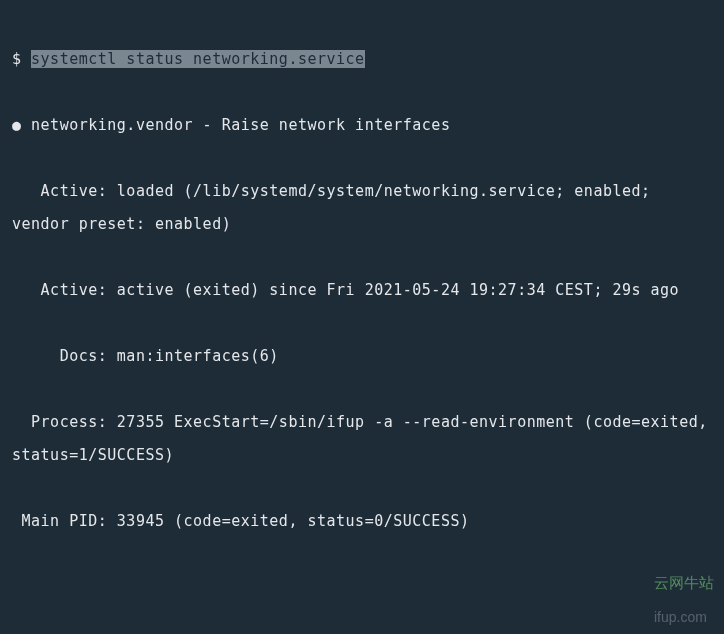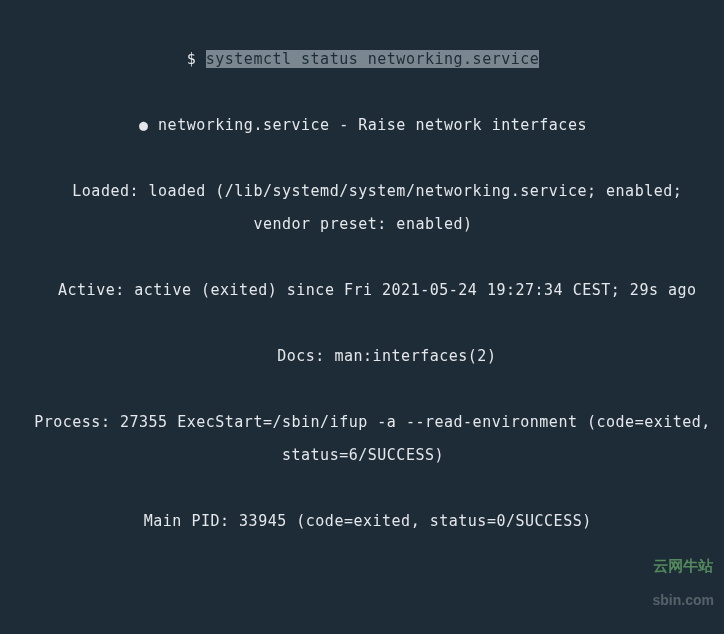--- a/index.html
+++ b/index.html
@@ -15,65 +15,64 @@
   .terminal {
     width: 724px;
     height: 634px;
     box-sizing: border-box;
     padding: 10px 10px 10px 12px;
     white-space: pre-wrap;
     word-wrap: break-word;
     position: relative;
     overflow: hidden;
     letter-spacing: 0.5px;
-    text-align: center;
   }
   .prompt {
     color: #e5e7eb;
   }
   .cmd-hi {
     background: #7a8791;
     color: #1d2c36;
   }
   .bullet {
     color: #e5e7eb;
   }
   .line {
     display: block;
   }
   .watermark {
     position: absolute;
     right: 10px;
-    bottom: 25px;
+    bottom: 8px;
     font-family: sans-serif;
     font-size: 14px;
     color: rgba(255,255,255,0.25);
-    font-weight: 700;
+    font-weight: 400;
     letter-spacing: 0;
     line-height: 1.2;
   }
   .watermark .cn {
     color: rgba(120,200,120,0.6);
     font-size: 15px;
   }
 </style>
 </head>
 <body>
 
 <div class="terminal">
 <span class="line"><span class="prompt">$ </span><span class="cmd-hi">systemctl status networking.service</span></span>
-<span class="line"><span class="bullet">●</span><span> networking.service - Raise network interfaces</span></span>
-<span class="line">   Loaded: loaded (/lib/systemd/system/networking.service; enabled; vendor preset: enabled)</span>
+<span class="line"><span class="bullet">●</span><span> networking.vendor - Raise network interfaces</span></span>
+<span class="line">   Active: loaded (/lib/systemd/system/networking.service; enabled; vendor preset: enabled)</span>
 <span class="line">   Active: active (exited) since Fri 2021-05-24 19:27:34 CEST; 29s ago</span>
-<span class="line">     Docs: man:interfaces(2)</span>
-<span class="line">  Process: 27355 ExecStart=/sbin/ifup -a --read-environment (code=exited, status=6/SUCCESS)</span>
+<span class="line">     Docs: man:interfaces(6)</span>
+<span class="line">  Process: 27355 ExecStart=/sbin/ifup -a --read-environment (code=exited, status=1/SUCCESS)</span>
 <span class="line"> Main PID: 33945 (code=exited, status=0/SUCCESS)</span>
 <span class="line"> </span>
 
 
 
 
 
 <div class="watermark">
   <span class="cn">云网牛站</span><br>
-  <span>sbin.com</span>
+  <span>ifup.com</span>
 </div>
 </div>
 
 </body></html>

